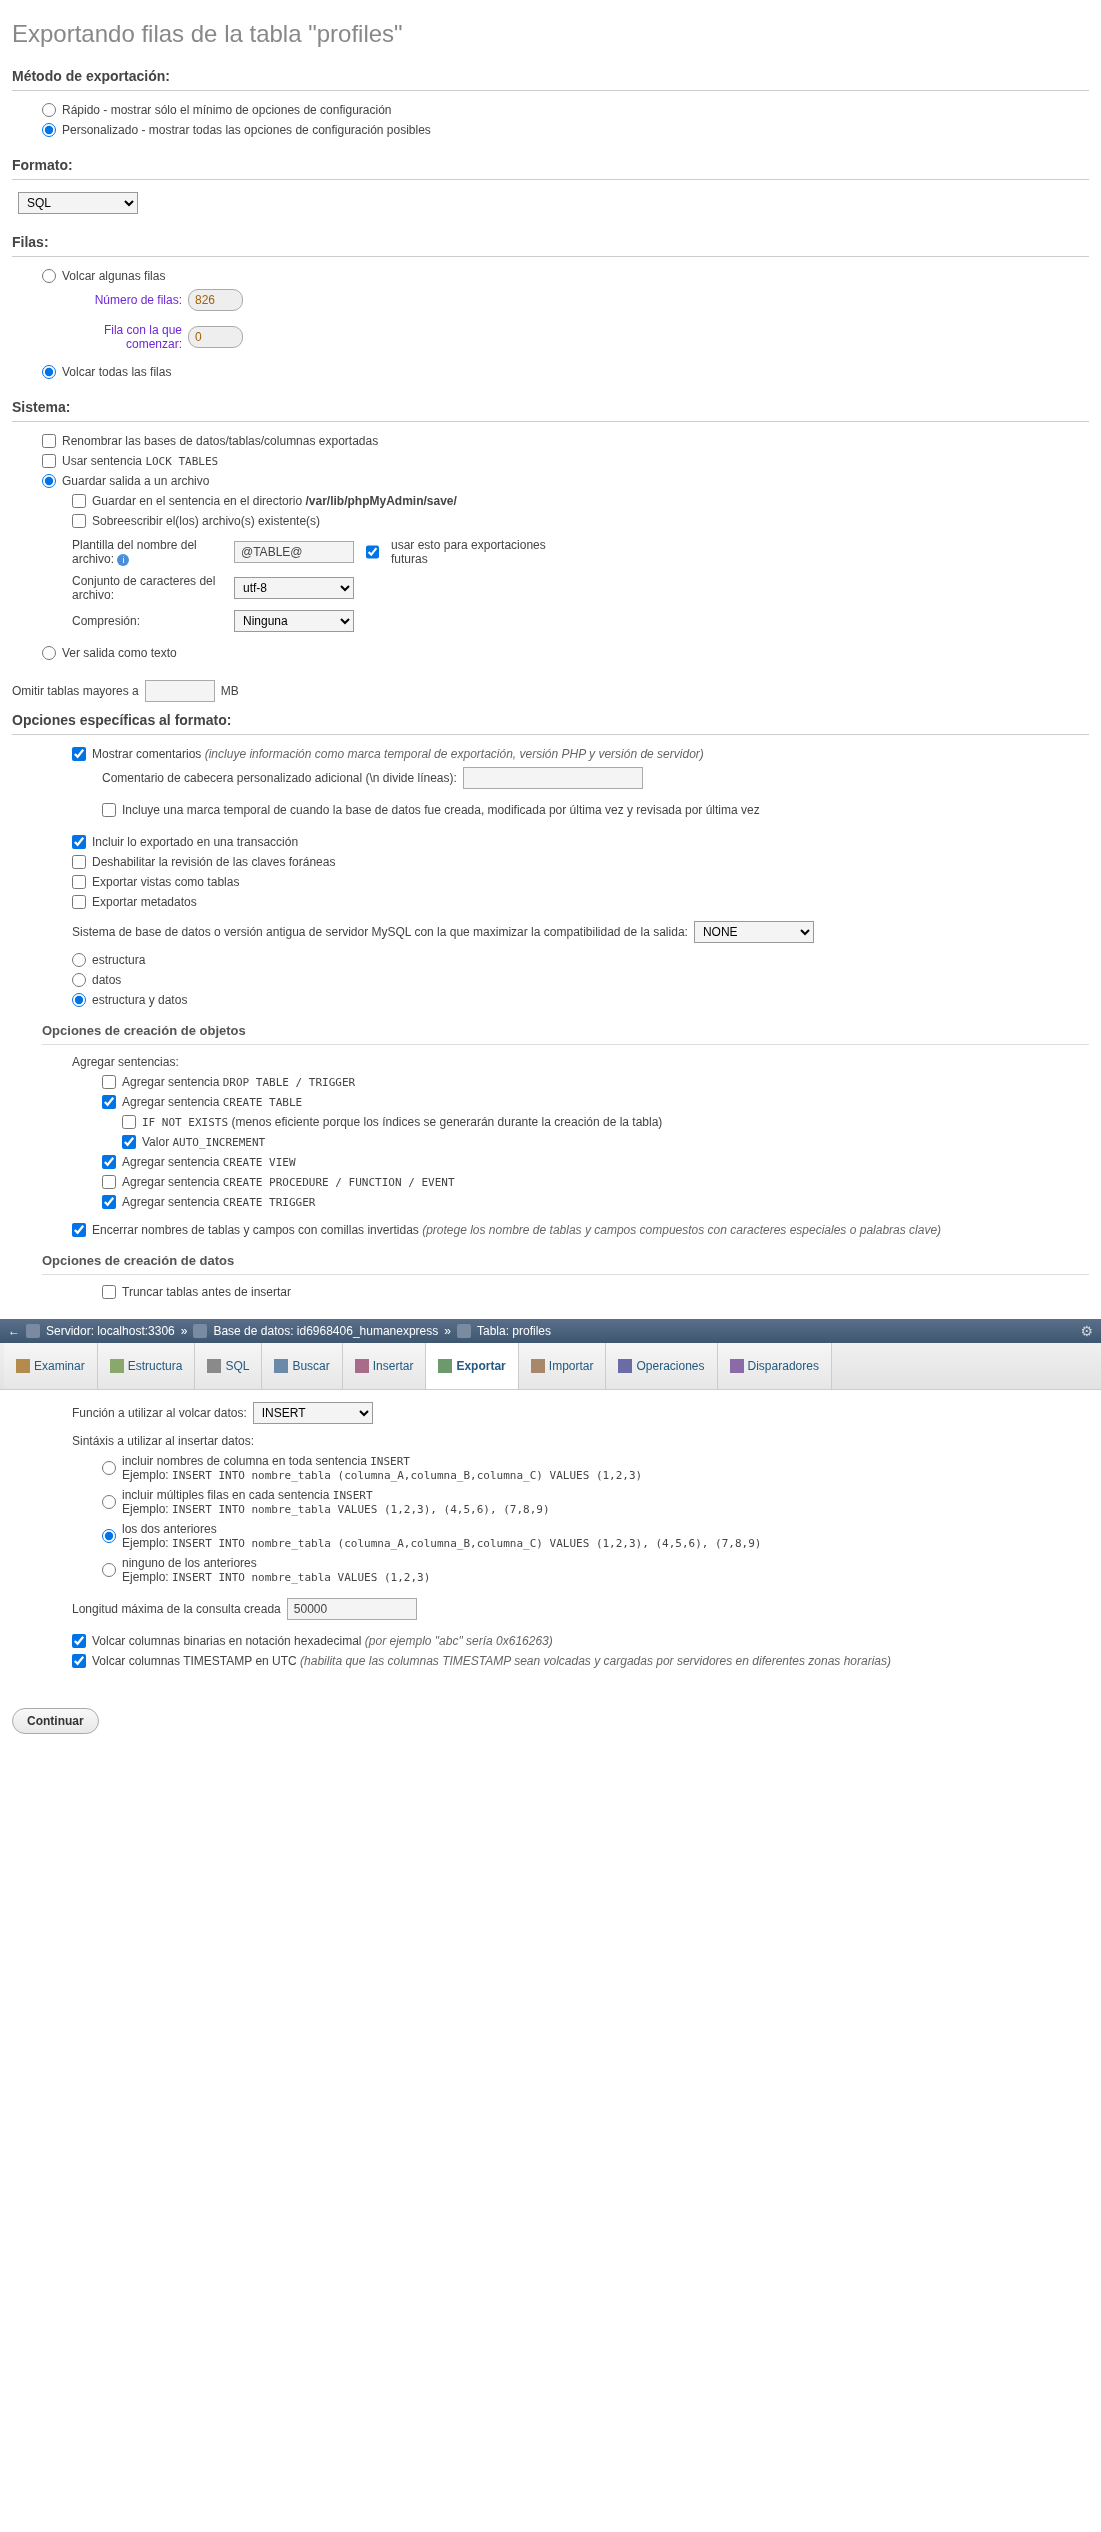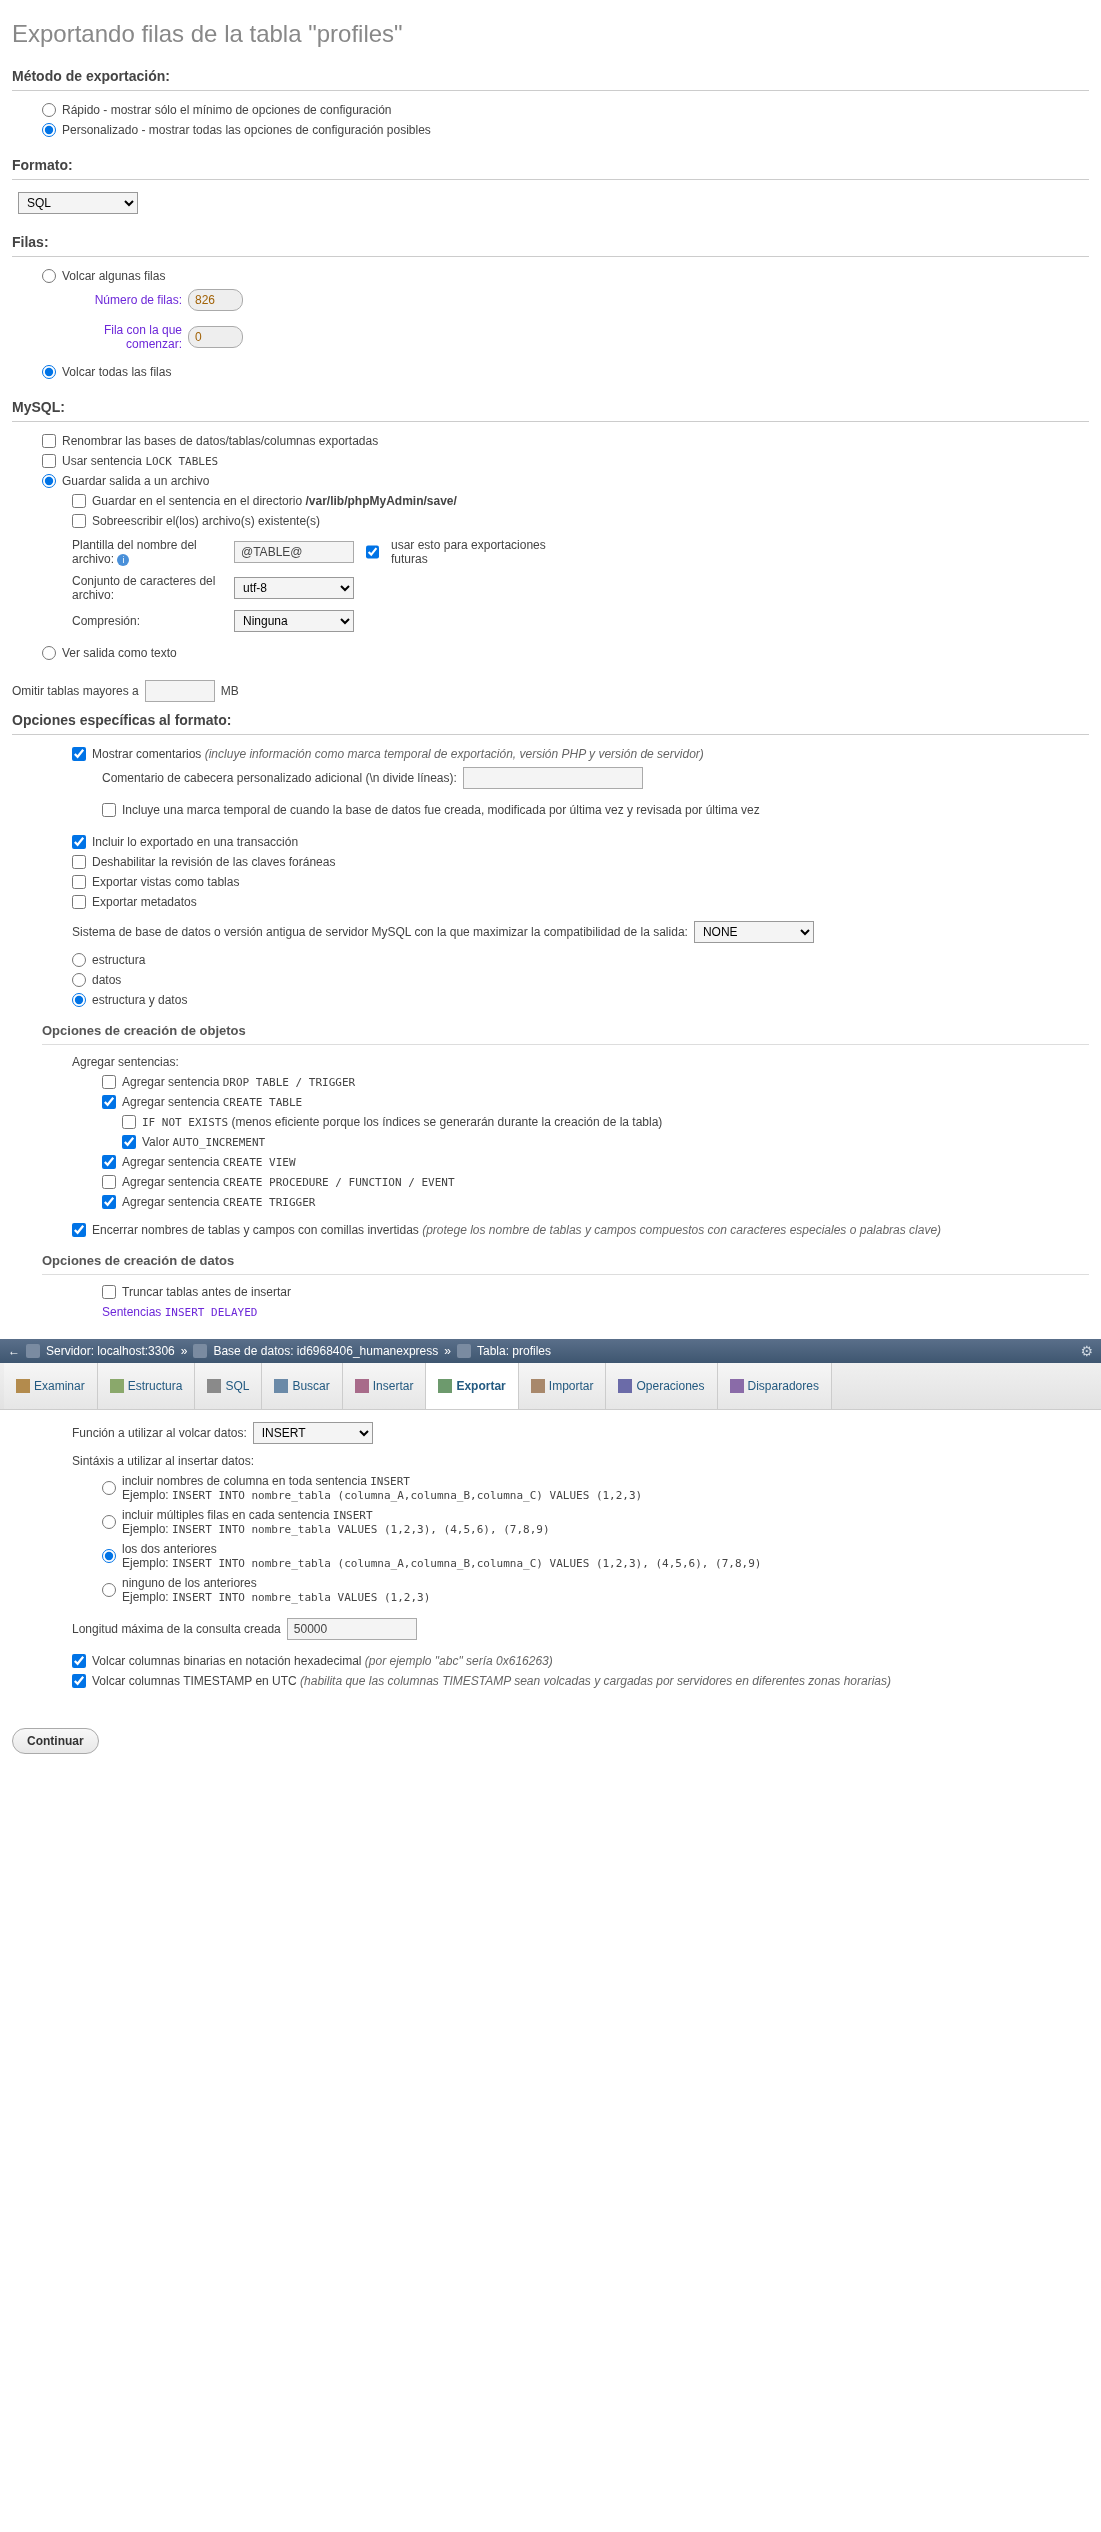--- a/index.html
+++ b/index.html
@@ -180,21 +180,21 @@
     <input type="text" disabled="" style="width: 55px;" value="0">
   </div>
   <div class="option-row" style="margin-top:14px">
     <input type="radio" name="rows" checked="" style="">
     <span class="label-text">Volcar todas las filas</span>
   </div>
 </div>
 
 
 <div class="section">
-  <div class="section-header">MySQL:</div>
+  <div class="section-header">Sistema:</div>
   <div class="option-row">
     <input type="checkbox" style="">
     <span class="label-text">Renombrar las bases de datos/tablas/columnas exportadas</span>
   </div>
   <div class="option-row">
     <input type="checkbox" style="">
     <span class="label-text"><span>Usar sentencia </span><span class="code">LOCK TABLES</span></span>
   </div>
   <div class="option-row">
     <input type="radio" name="output" checked="" style="">
@@ -314,23 +314,20 @@
   </div>
   <div class="option-row deep" style="margin-top:14px">
     <input type="checkbox" checked="" style="">
     <span class="label-text"><span>Encerrar nombres de tablas y campos con comillas invertidas </span><span class="italic-note">(protege los nombre de tablas y campos compuestos con caracteres especiales o palabras clave)</span></span>
   </div>
 
   <div class="sub-section-header" style="margin-left:30px">Opciones de creación de datos</div>
   <div class="option-row deeper">
     <input type="checkbox" style="">
     <span class="label-text">Truncar tablas antes de insertar</span>
-  </div>
-  <div class="option-row deeper">
-    <span class="label-text disabled-text"><span>Sentencias </span><span class="code">INSERT DELAYED</span></span>
   </div>
 </div>
 
 
 <div class="breadcrumb-bar">
   <span style="cursor:pointer">←</span>
   <span class="ic"></span>
   <a href="#">Servidor: localhost:3306</a>
   <span>»</span>
   <span class="ic"></span>

